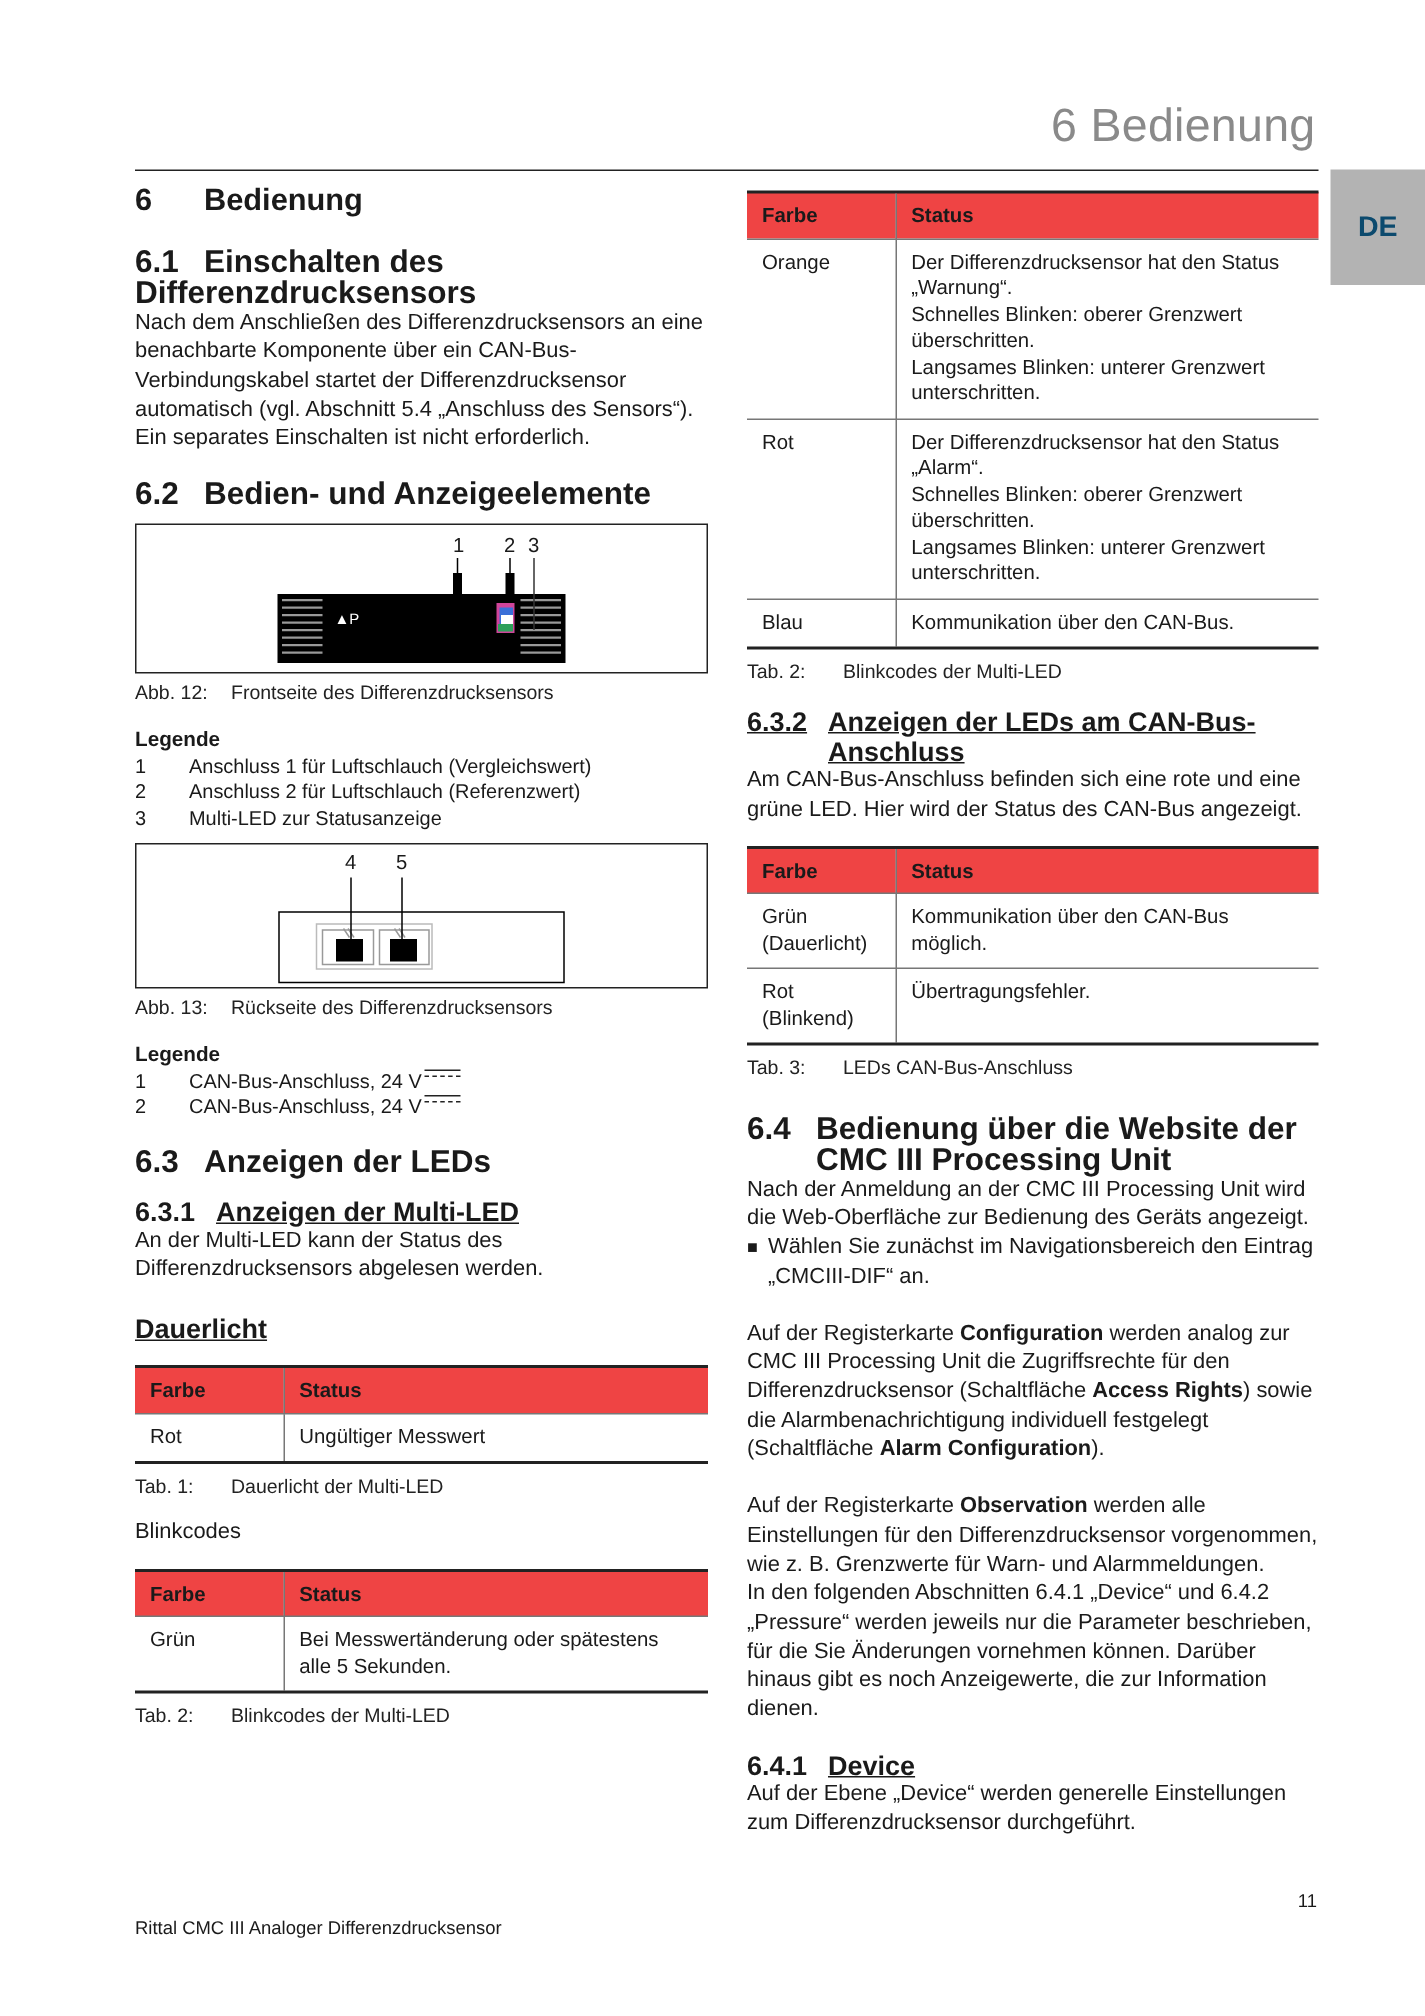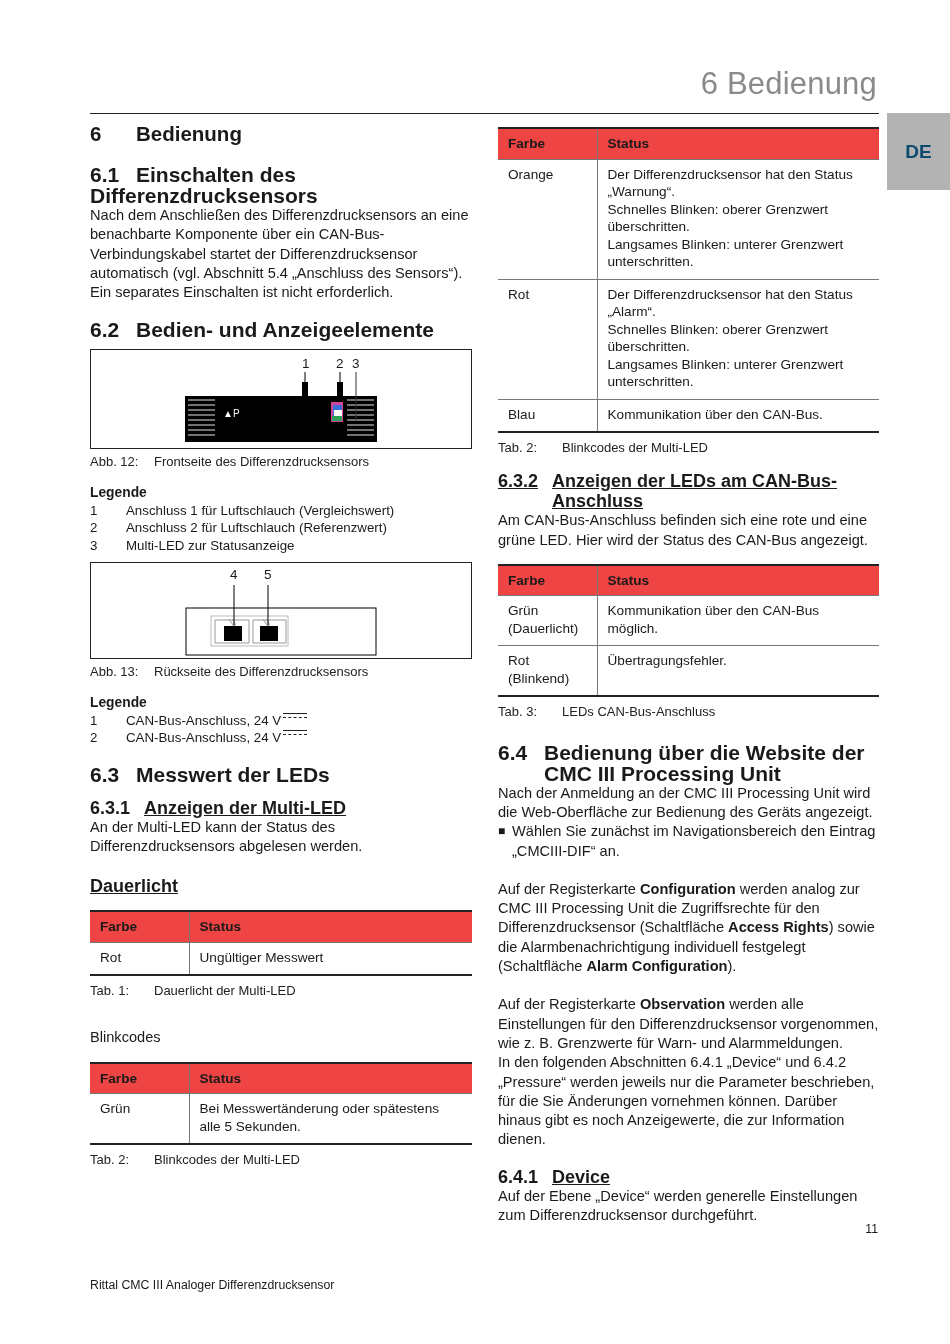--- a/index.html
+++ b/index.html
@@ -29,21 +29,21 @@
   .legend-item { font-size: 13.3px; line-height: 17.5px; display: flex; }
   .legend-item .n { width: 36px; flex: 0 0 auto; }
   table.t { border-collapse: collapse; width: 100%; font-size: 13.6px; line-height: 17.5px; }
   table.t th { background: #ef4444; text-align: left; font-weight: bold; padding: 6px 10px 6px 10px; border-top: 2px solid #222; border-bottom: 1px solid #777; }
   table.t td { vertical-align: top; padding: 6px 10px 8px 10px; border-bottom: 1px solid #777; }
   table.t tr:last-child td { border-bottom: 2px solid #222; }
   table.t th:first-child, table.t td:first-child { border-right: 1px solid #777; }
   .bullet { display: flex; }
   .bullet .sq { flex: 0 0 14px; font-size: 12px; }
   .footer-left { left: 90px; top: 1278px; font-size: 12.3px; }
-  .footer-right { right: 72px; top: 1222px; font-size: 12.3px; }
+  .footer-right { right: 72px; top: 1260px; font-size: 12.3px; }
   .dc { display: inline-block; vertical-align: middle; width: 24px; height: 8px; position: relative; margin-left: 2px; }
   .dc::before { content: ""; position: absolute; left: 0; right: 0; top: 1px; border-top: 1px solid #222; }
   .dc::after { content: ""; position: absolute; left: 0; right: 0; top: 5px; border-top: 1px dashed #222; }
 </style>
 </head>
 <body>
 
 <div class="abs running-head">6 Bedienung</div>
 <div class="abs head-rule"></div>
 <div class="abs lang-tab">DE</div>
@@ -145,21 +145,21 @@
       <span class="n">1</span>
       <span>CAN-Bus-Anschluss, 24 V</span>
       <span class="dc"></span>
     </div>
   <div class="legend-item">
       <span class="n">2</span>
       <span>CAN-Bus-Anschluss, 24 V</span>
       <span class="dc"></span>
     </div>
 
-  <h2 style="margin-top:17px"><span class="num2">6.3</span><span>Messwert der LEDs</span></h2>
+  <h2 style="margin-top:17px"><span class="num2">6.3</span><span>Anzeigen der LEDs</span></h2>
 
   <h3 style="margin-top:13px"><span class="num3">6.3.1</span><span>Anzeigen der Multi-LED</span></h3>
   <p>An der Multi-LED kann der Status des Differenzdrucksensors abgelesen werden.</p>
 
   <h3 style="margin-top:20px">Dauerlicht</h3>
 
   <table class="t" style="margin-top:14px">
     <colgroup>
         <col style="width:99px">
         <col>
@@ -170,21 +170,21 @@
       <th>Status</th>
     </tr>
     <tr>
       <td>Rot</td>
       <td>Ungültiger Messwert</td>
     </tr>
   </tbody>
     </table>
   <div class="caption" style="margin-top:5px"><span class="lbl">Tab. 1:</span><span>Dauerlicht der Multi-LED</span></div>
 
-  <p style="margin-top:28px">Blinkcodes</p>
+  <p style="margin-top:12px">Blinkcodes</p>
 
   <table class="t" style="margin-top:14px">
     <colgroup>
         <col style="width:99px">
         <col>
       </colgroup>
     <tbody>
         <tr>
       <th>Farbe</th>
       <th>Status</th>

